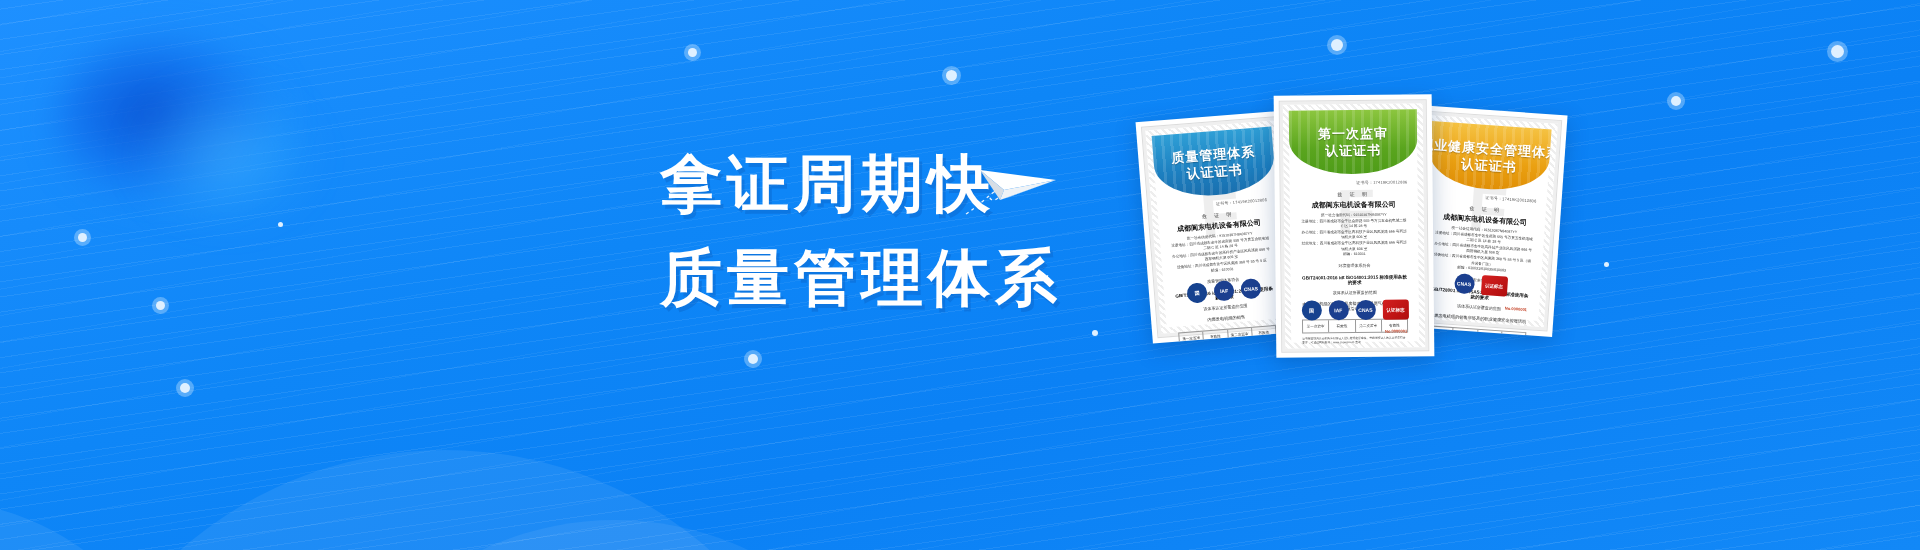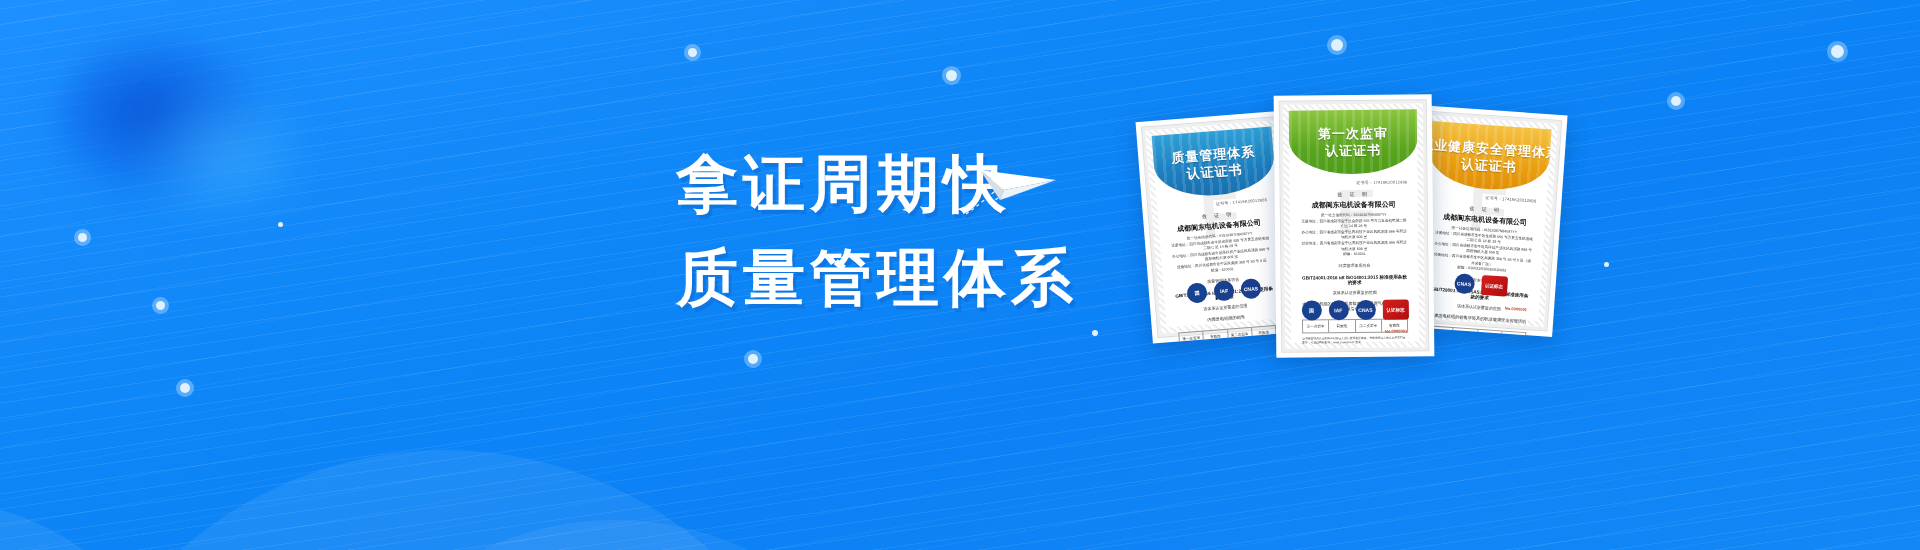--- a/index.html
+++ b/index.html
@@ -95,21 +95,21 @@
     border-radius:50%;
     background:#dff0ff;
   }
   .dot.ringed{
     box-shadow:0 0 0 4px rgba(220,240,255,0.35);
   }
 
   
   .headline{
     position:absolute;
-    left:676px; top:137px;
+    left:660px; top:137px;
     z-index:6;
   }
   .headline-line{
     font-family:"DejaVu Sans","Liberation Sans",sans-serif;
     font-weight:bold;
     font-size:62px;
     line-height:94px;
     color:#ffffff;
     letter-spacing:5px;
     white-space:nowrap;

